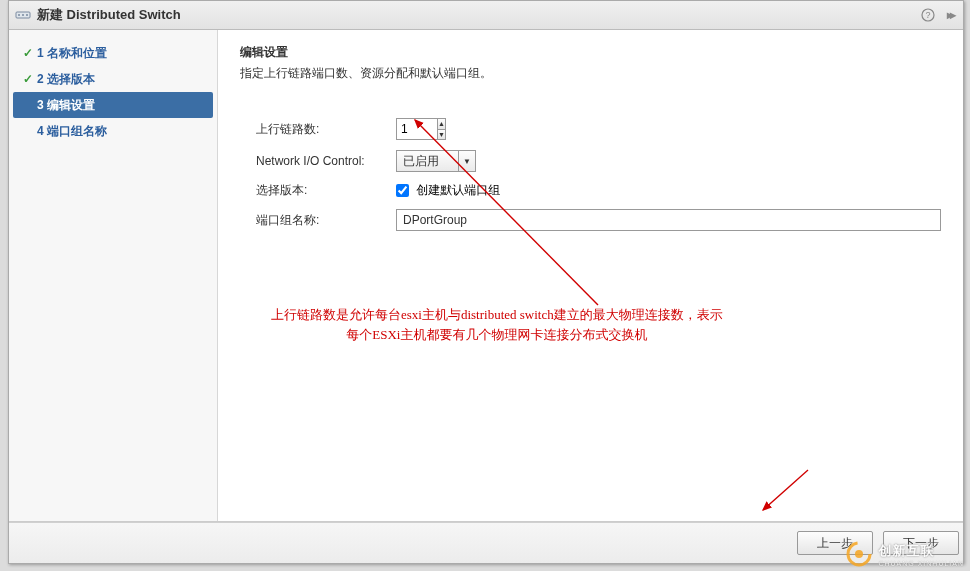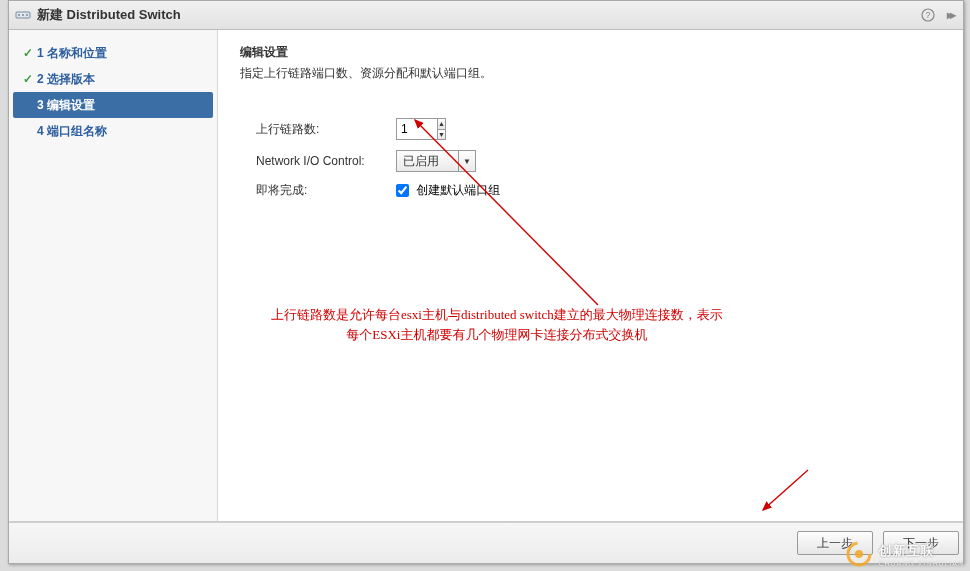--- a/index.html
+++ b/index.html
@@ -319,27 +319,31 @@
 
       <div class="form-row">
         <div class="label">Network I/O Control:</div>
         <div class="combo">
           <div class="val">已启用</div>
           <div class="drop">▼</div>
         </div>
       </div>
 
       <div class="form-row check-row">
-        <div class="label">即将完成:</div>
+        <div class="label">选择版本:</div>
         <label>
           <input type="checkbox" checked="" style="">
           <span>创建默认端口组</span>
         </label>
       </div>
 
+      <div class="form-row">
+        <div class="label">端口组名称:</div>
+        <input class="textfield" type="text" value="DPortGroup" style="">
+      </div>
 
       <svg class="annot-svg" width="730" height="500" style="left:0;top:0;">
         <defs>
           <marker id="ah" markerWidth="8" markerHeight="8" refX="6" refY="3" orient="auto">
             <path d="M0,0 L7,3 L0,6 Z" fill="#d00000"></path>
           </marker>
         </defs>
 
         <line x1="380" y1="275" x2="197" y2="90" stroke="#d00000" stroke-width="1.4" marker-end="url(#ah)"></line>
 

